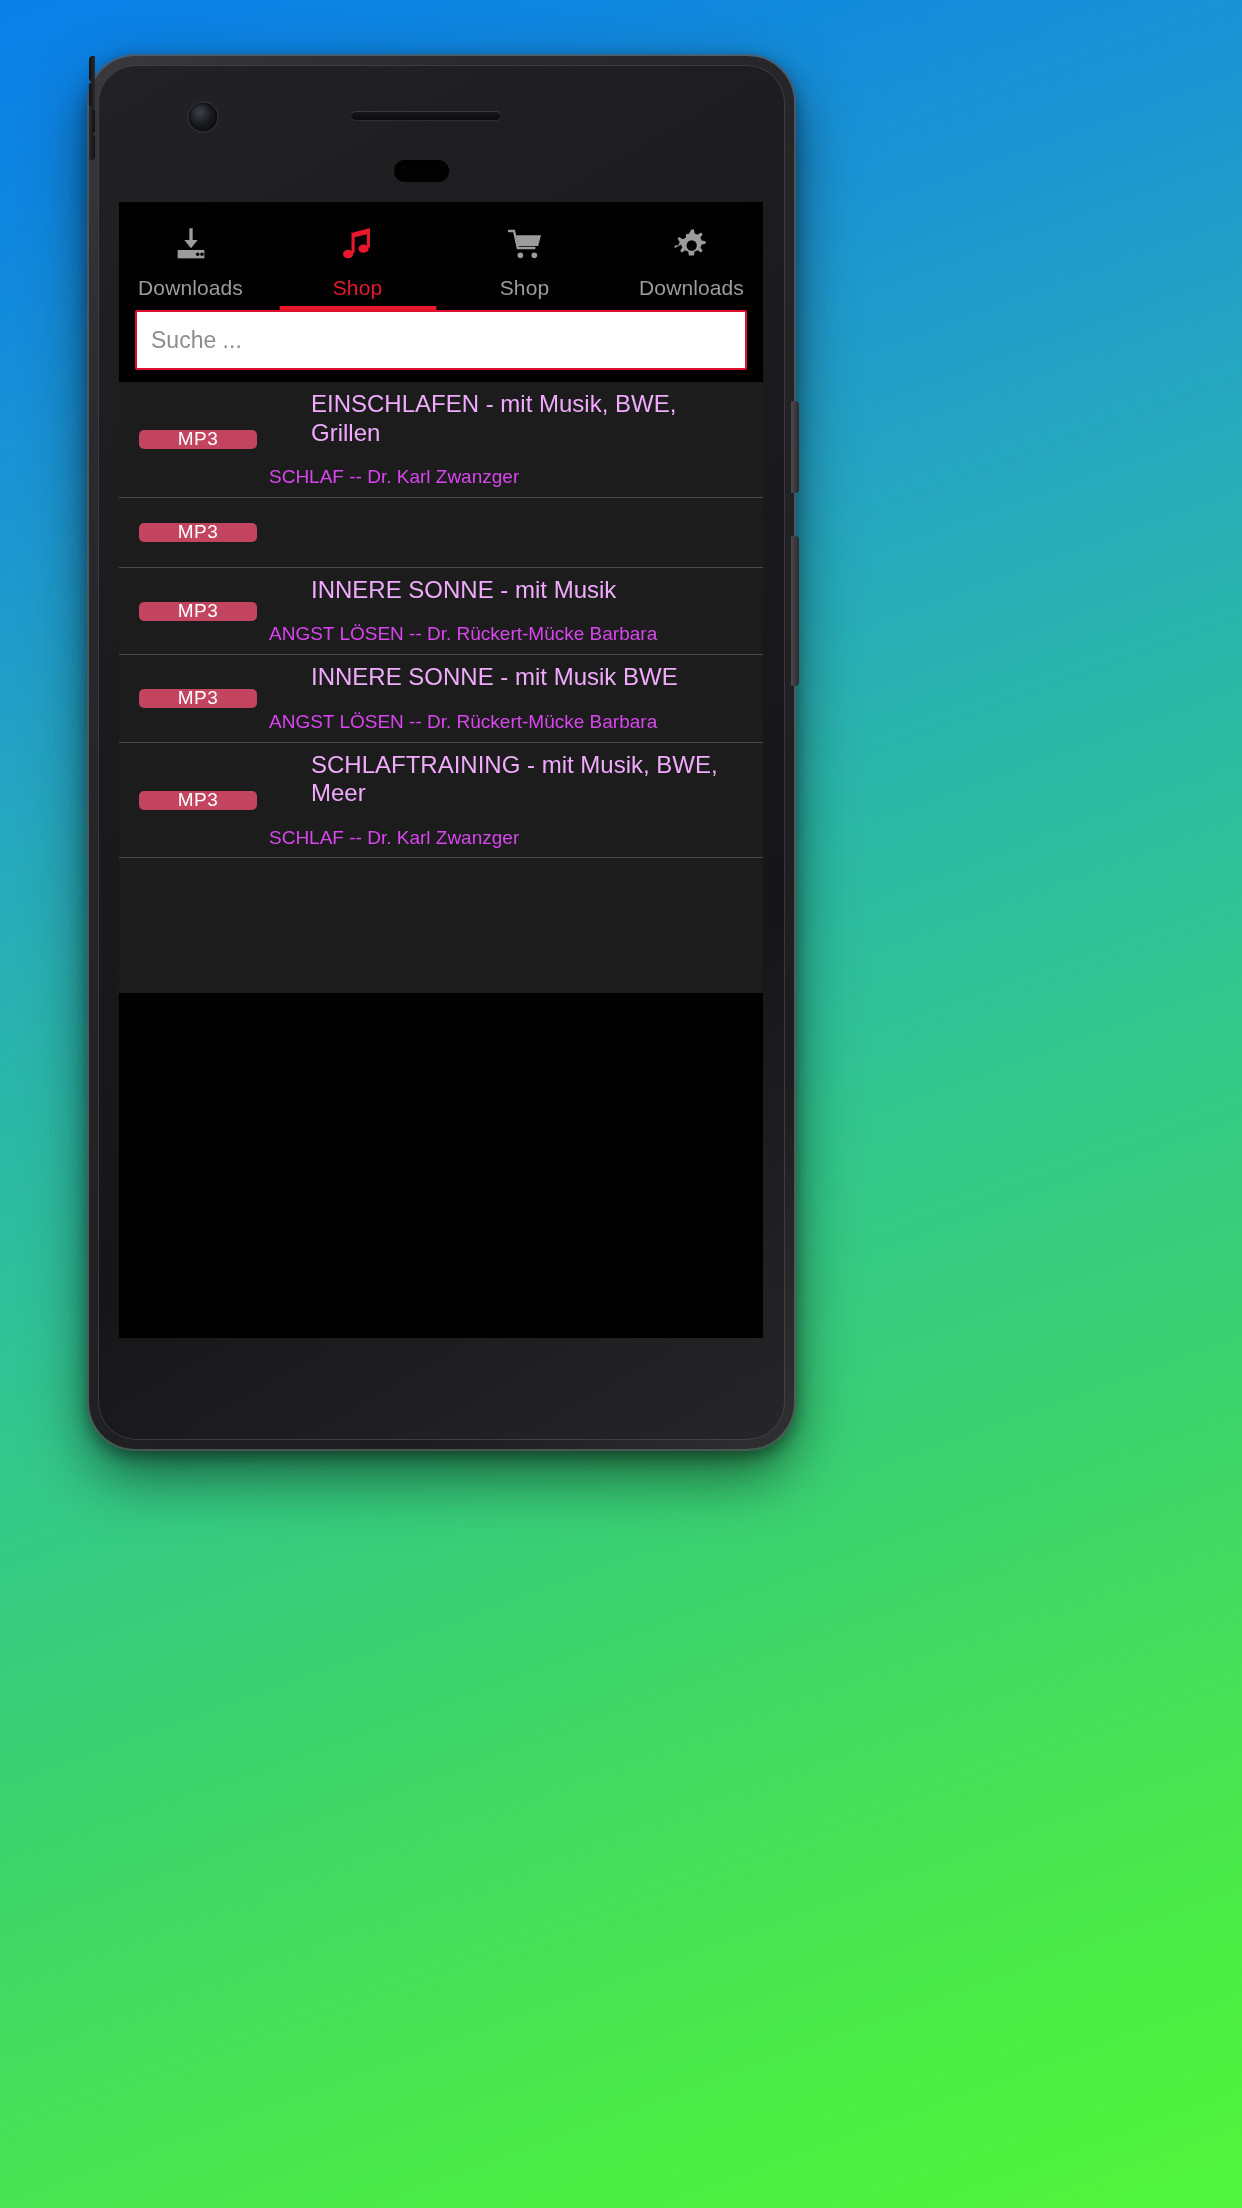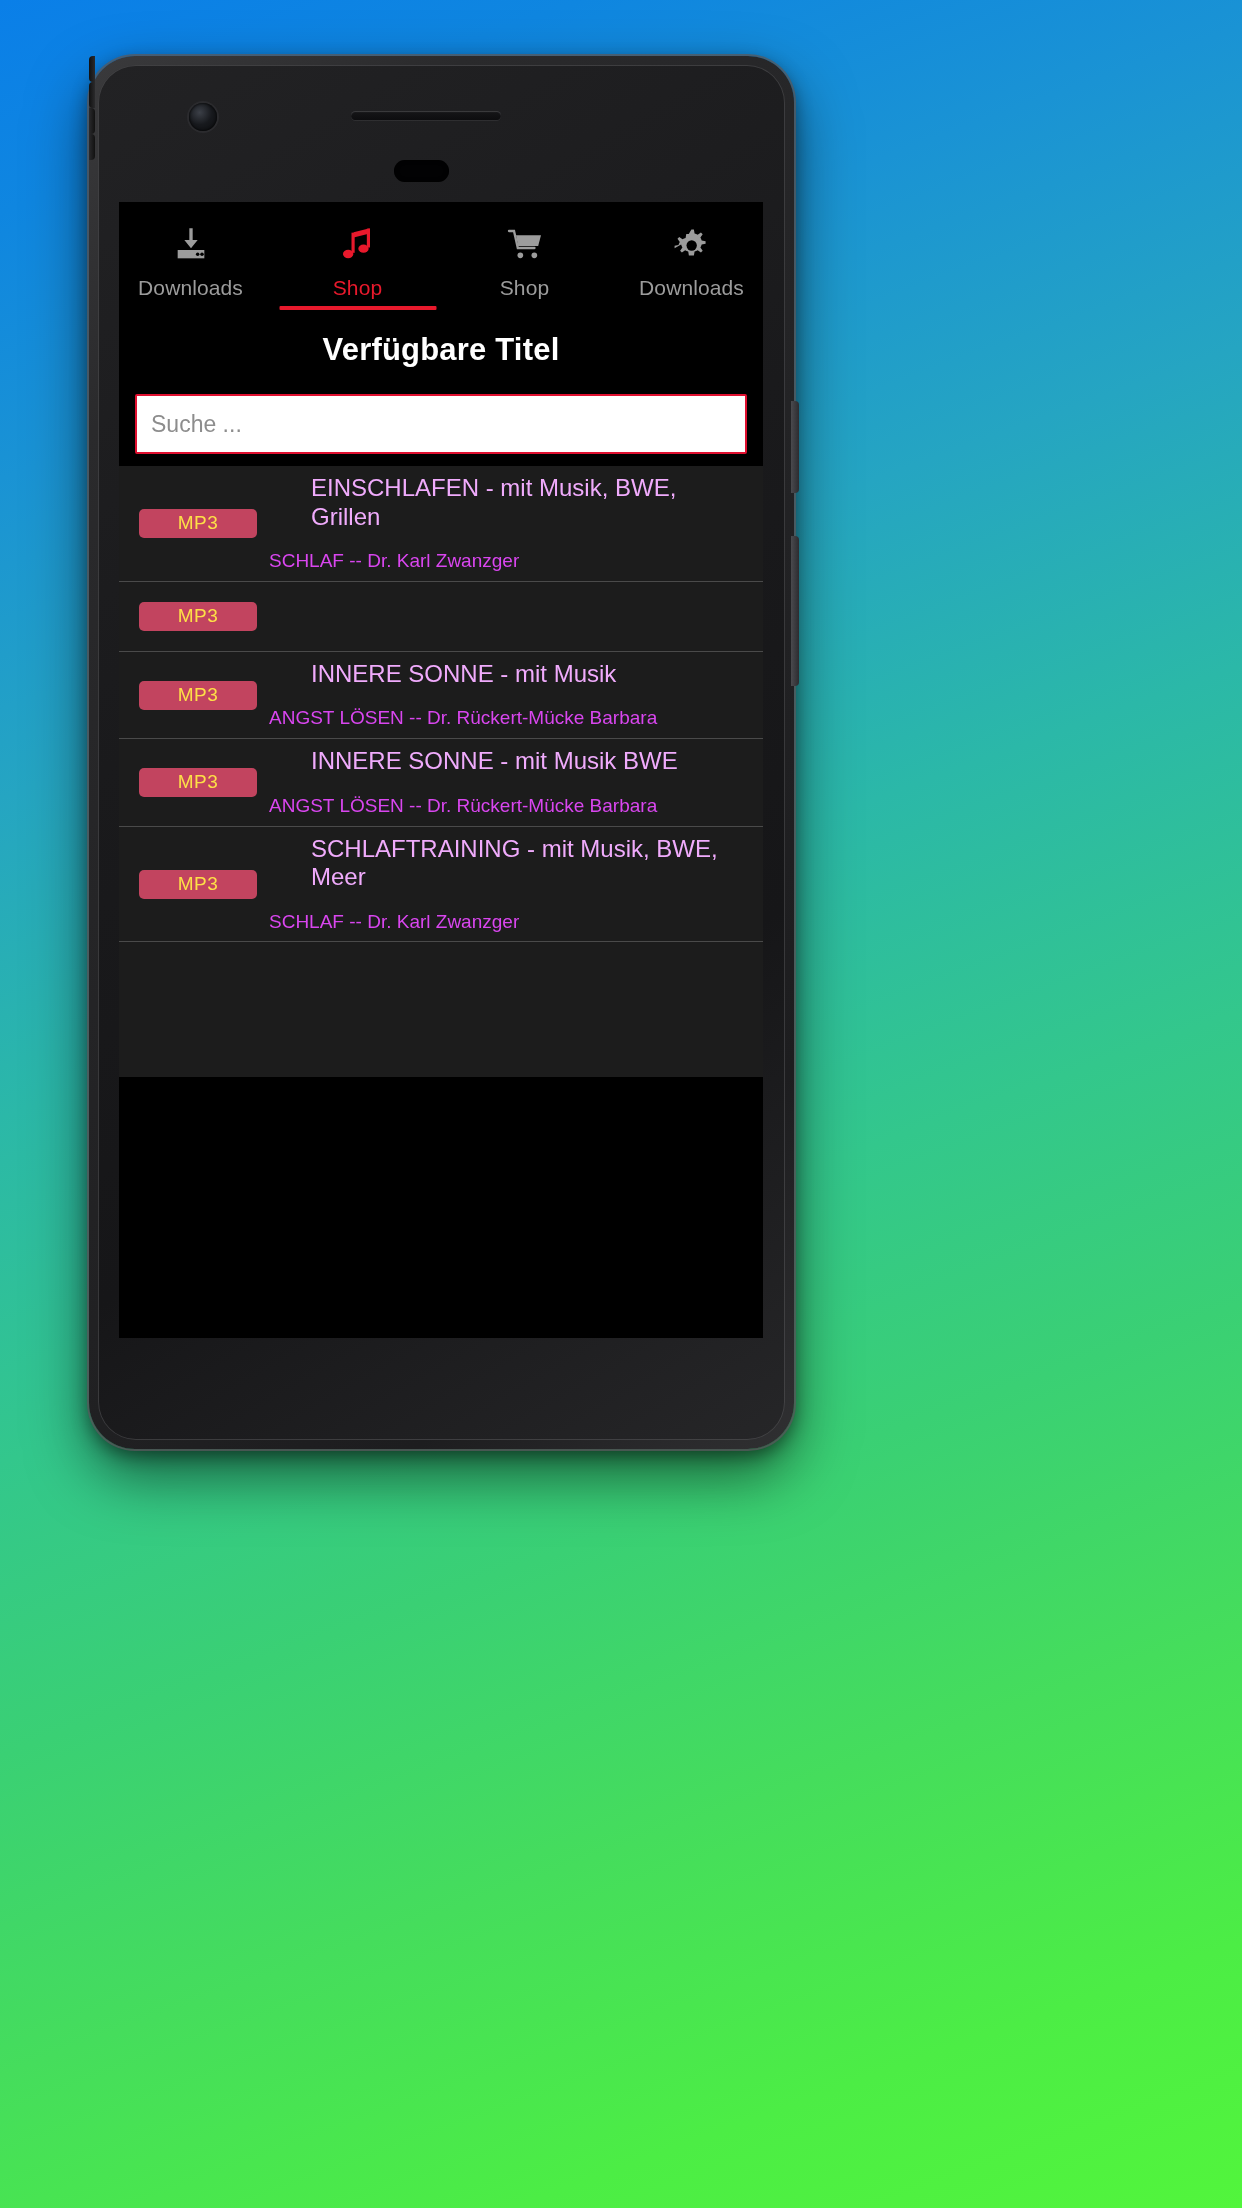--- a/index.html
+++ b/index.html
@@ -134,24 +134,24 @@
     border-bottom:1px solid #4a4a4a;
     cursor:pointer;
     min-height:70px;
   }
   .badge-cell{
     width:150px; flex:0 0 150px;
     display:flex; align-items:center; justify-content:center;
     padding-left:8px;
   }
   .mp3-badge{
-    width:118px; height:29px;
+    width:118px; height:19px;
     background:#c2445f;
     border-radius:5px;
-    color:#fde047;
+    color:#ffffff;
     font-size:19px;
     display:flex; align-items:center; justify-content:center;
     letter-spacing:.4px;
   }
   .text-cell{ flex:1; padding:8px 6px 8px 0; }
   .item-title{
     color:#f0abfc; font-size:24px; line-height:1.19; letter-spacing:0;margin-left:42px;
   }
   .item-sub{
     color:#d946ef; font-size:19px; margin-top:19px; line-height:1.2;
@@ -224,21 +224,20 @@
           <svg width="40" height="40" viewBox="0 0 24 24" fill="#9c9c9c">
             <path d="M12 1.6 l1.55 0 .42 2.42 a8.3 8.3 0 0 1 1.9 .79 l2.02-1.42 1.1 1.1 -1.42 2.02 a8.3 8.3 0 0 1 .79 1.9 l2.42 .42 0 1.55 -2.42 .42 a8.3 8.3 0 0 1 -.79 1.9 l1.42 2.02 -1.1 1.1 -2.02-1.42 a8.3 8.3 0 0 1 -1.9 .79 l-.42 2.42 -1.55 0 -1.55 0 -.42-2.42 a8.3 8.3 0 0 1 -1.9 -.79 l-2.02 1.42 -1.1-1.1 1.42-2.02 a8.3 8.3 0 0 1 -.79-1.9 L1.6 13.1 1.6 11.55 4.02 11.13 a8.3 8.3 0 0 1 .79-1.9 L3.39 7.21 4.49 6.11 6.51 7.53 a8.3 8.3 0 0 1 1.9-.79 L8.83 4.32 10.38 4.32 Z" transform="translate(0,1.2) scale(0.97)"></path>
             <circle cx="11.8" cy="12.3" r="3.1" fill="#000"></circle>
           </svg>
         </span>
         <span class="tab-label">Downloads</span>
       </div>
 
     </nav>
 
-    <h1 id="page-title">Verfügbare Titel</h1>
 
     <div id="search-wrap">
       <input id="search-input" type="text" placeholder="Suche ..." style="">
     </div>
 
     <div id="file-list">
 
       <div class="list-item">
         <div class="badge-cell">
           <span class="mp3-badge">MP3</span>

